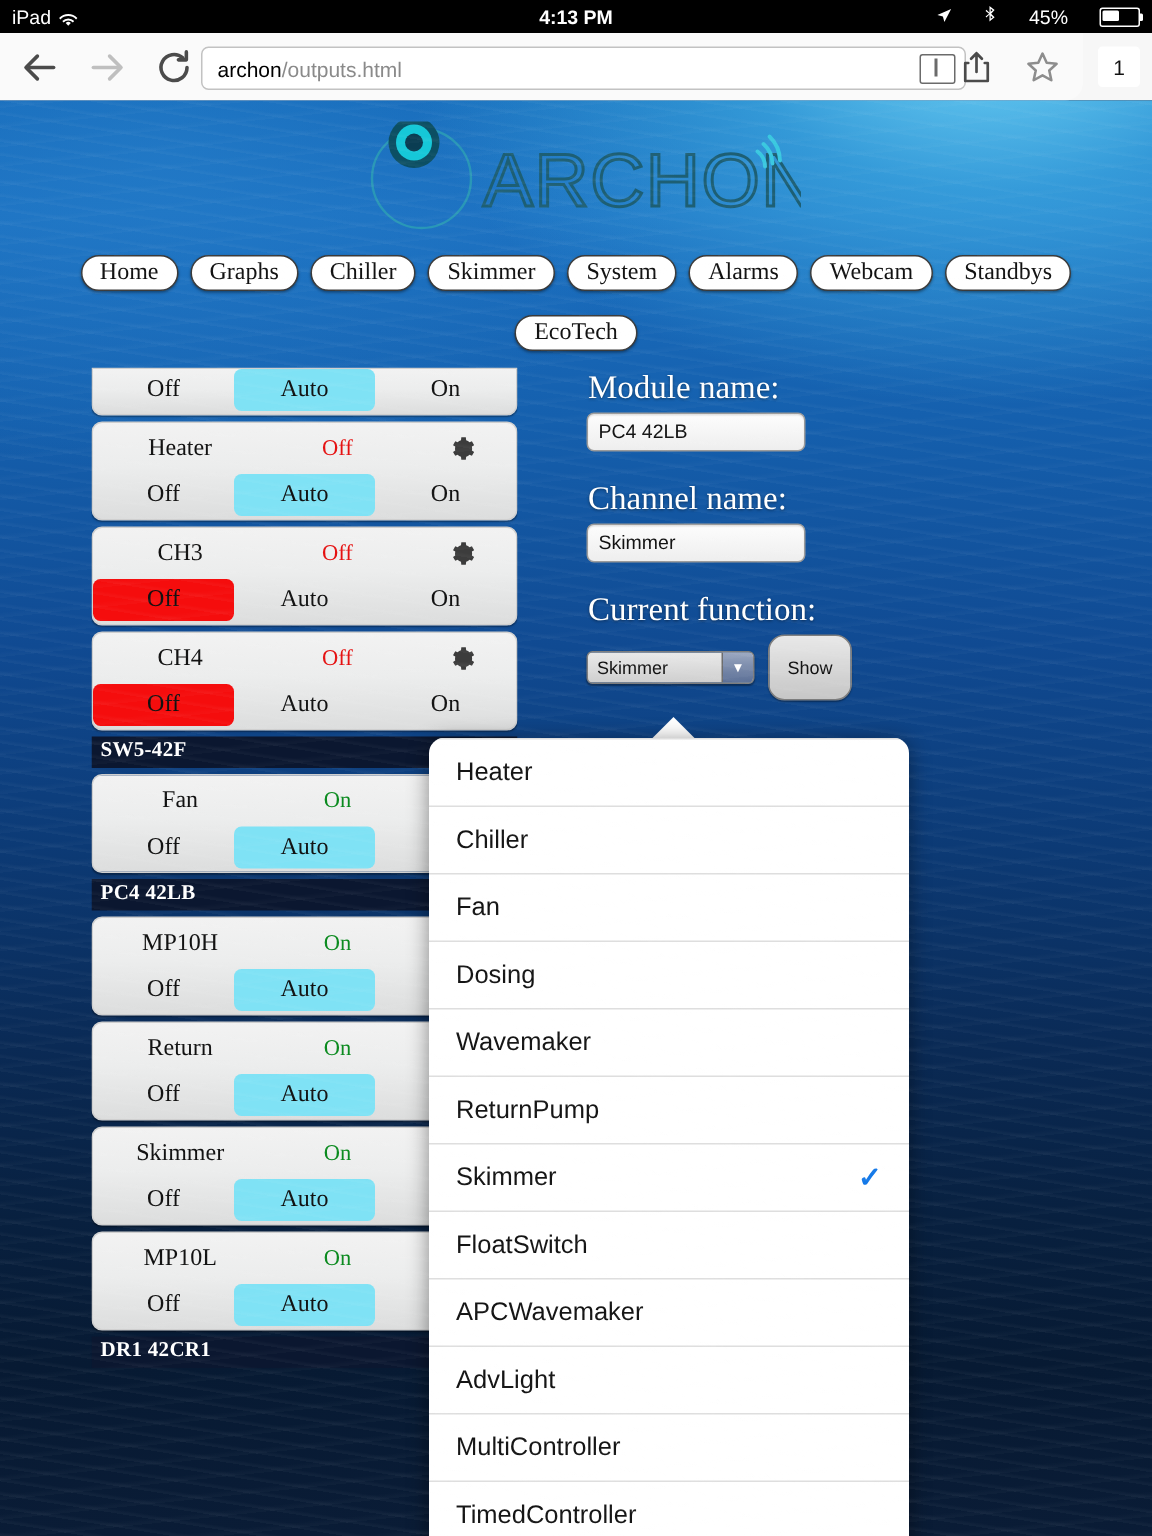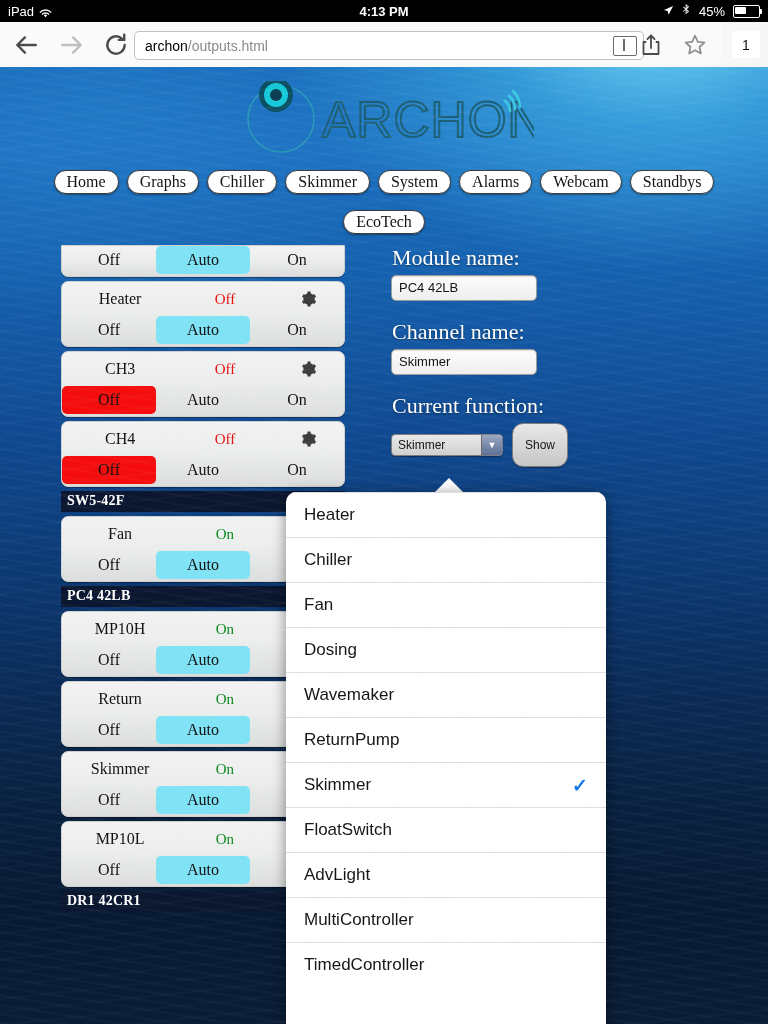--- a/index.html
+++ b/index.html
@@ -12,21 +12,21 @@
 
   
   .statusbar{
     position:absolute;left:0;top:0;width:768px;height:22px;
     background:#000;color:#fff;
     font-family:"Liberation Sans", sans-serif;font-size:13px;
     display:flex;align-items:center;
   }
   .sb-left{position:absolute;left:8px;display:flex;align-items:center;gap:5px;}
   .sb-center{position:absolute;left:0;width:768px;text-align:center;font-weight:bold;font-size:13px;}
-  .sb-right{position:absolute;right:8px;display:flex;align-items:center;gap:8px;justify-content:center;}
+  .sb-right{position:absolute;right:8px;display:flex;align-items:center;gap:21px;justify-content:center;}
   .wifi-ico{display:inline-block;width:13px;height:11px;position:relative;top:1px;}
   .batt{display:inline-block;width:25px;height:11px;border:1px solid #fff;border-radius:2px;position:relative;}
   .batt::after{content:"";position:absolute;right:-3px;top:3px;width:2px;height:5px;background:#fff;border-radius:0 1px 1px 0;}
   .batt i{display:block;height:7px;margin:1px;background:#fff;width:45%;border-radius:1px;}
 
   
   .browserbar{
     position:absolute;left:0;top:22px;width:768px;height:45px;
     background:#f7f7f7;
   }
@@ -457,20 +457,23 @@
           <span class="ptxt">ReturnPump</span>
         </li>
         <li class="pop-item">
           <span class="ptxt">Skimmer</span>
           <span class="pop-check">✓</span>
         </li>
         <li class="pop-item">
           <span class="ptxt">FloatSwitch</span>
         </li>
         <li class="pop-item">
+          <span class="ptxt">APCWavemaker</span>
+        </li>
+        <li class="pop-item">
           <span class="ptxt">AdvLight</span>
         </li>
         <li class="pop-item">
           <span class="ptxt">MultiController</span>
         </li>
         <li class="pop-item">
           <span class="ptxt">TimedController</span>
         </li>
       </ul>
   </div>

